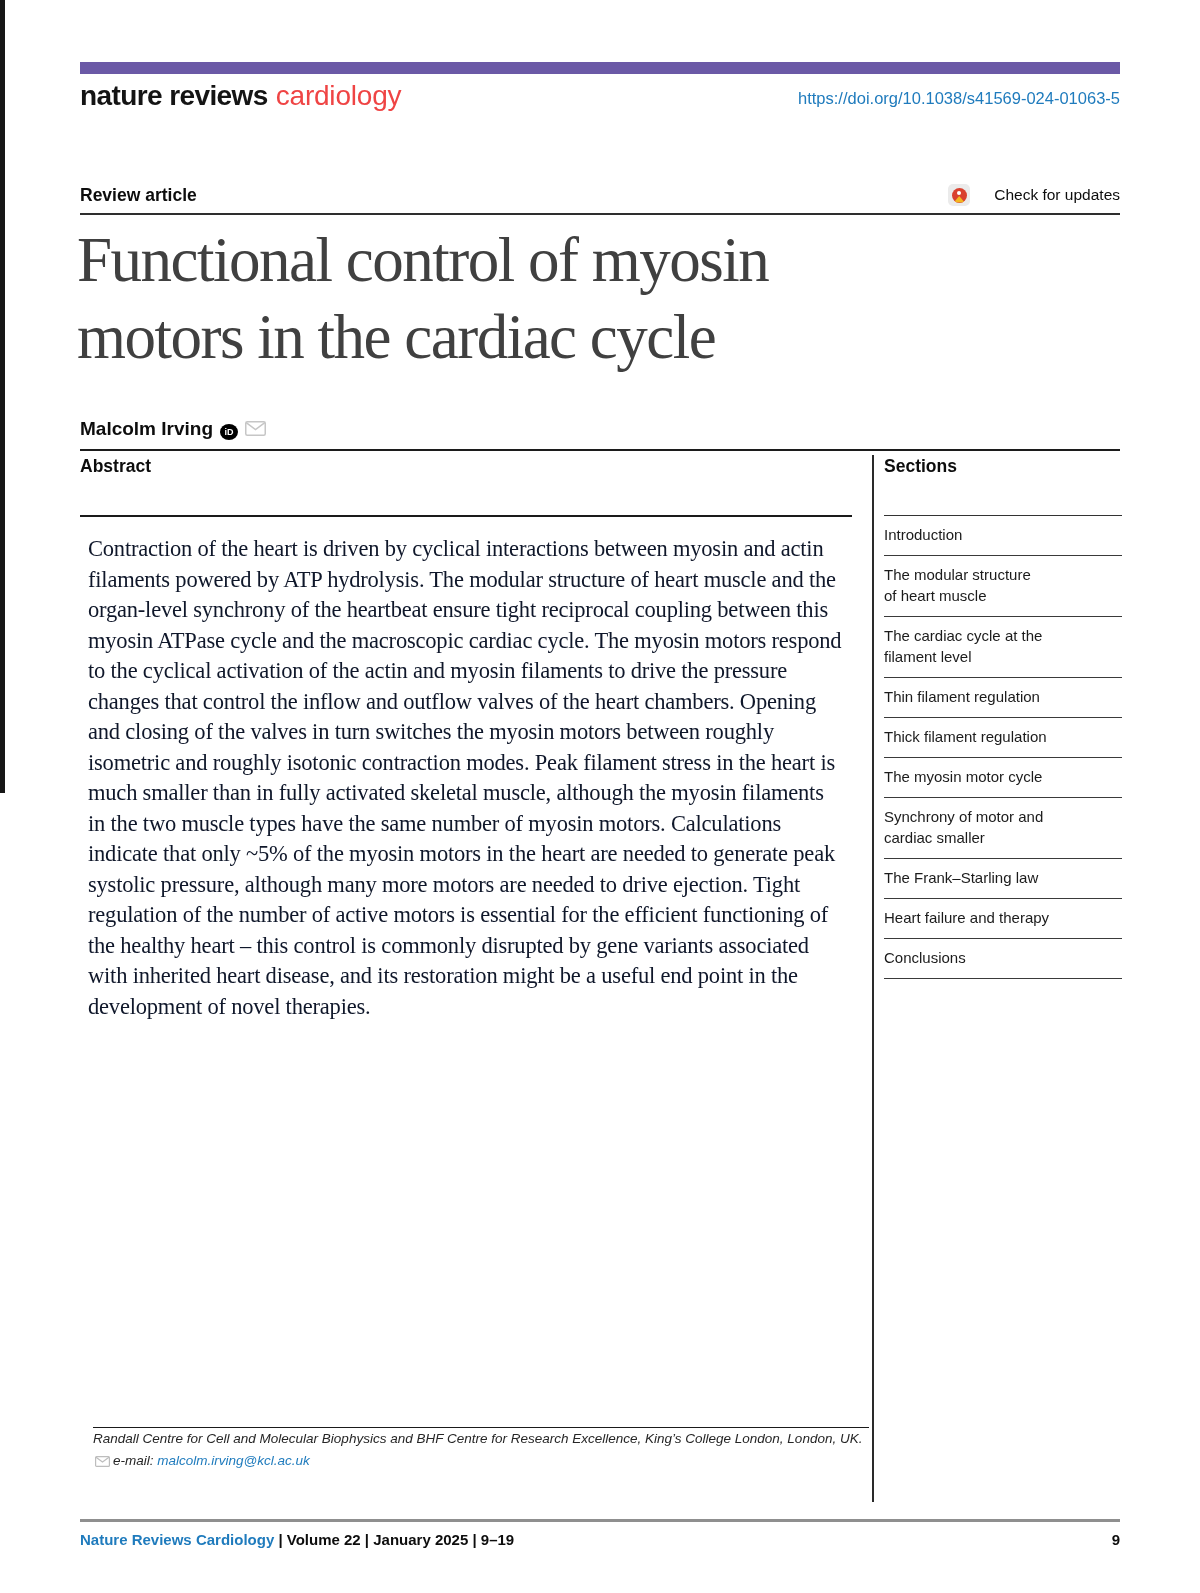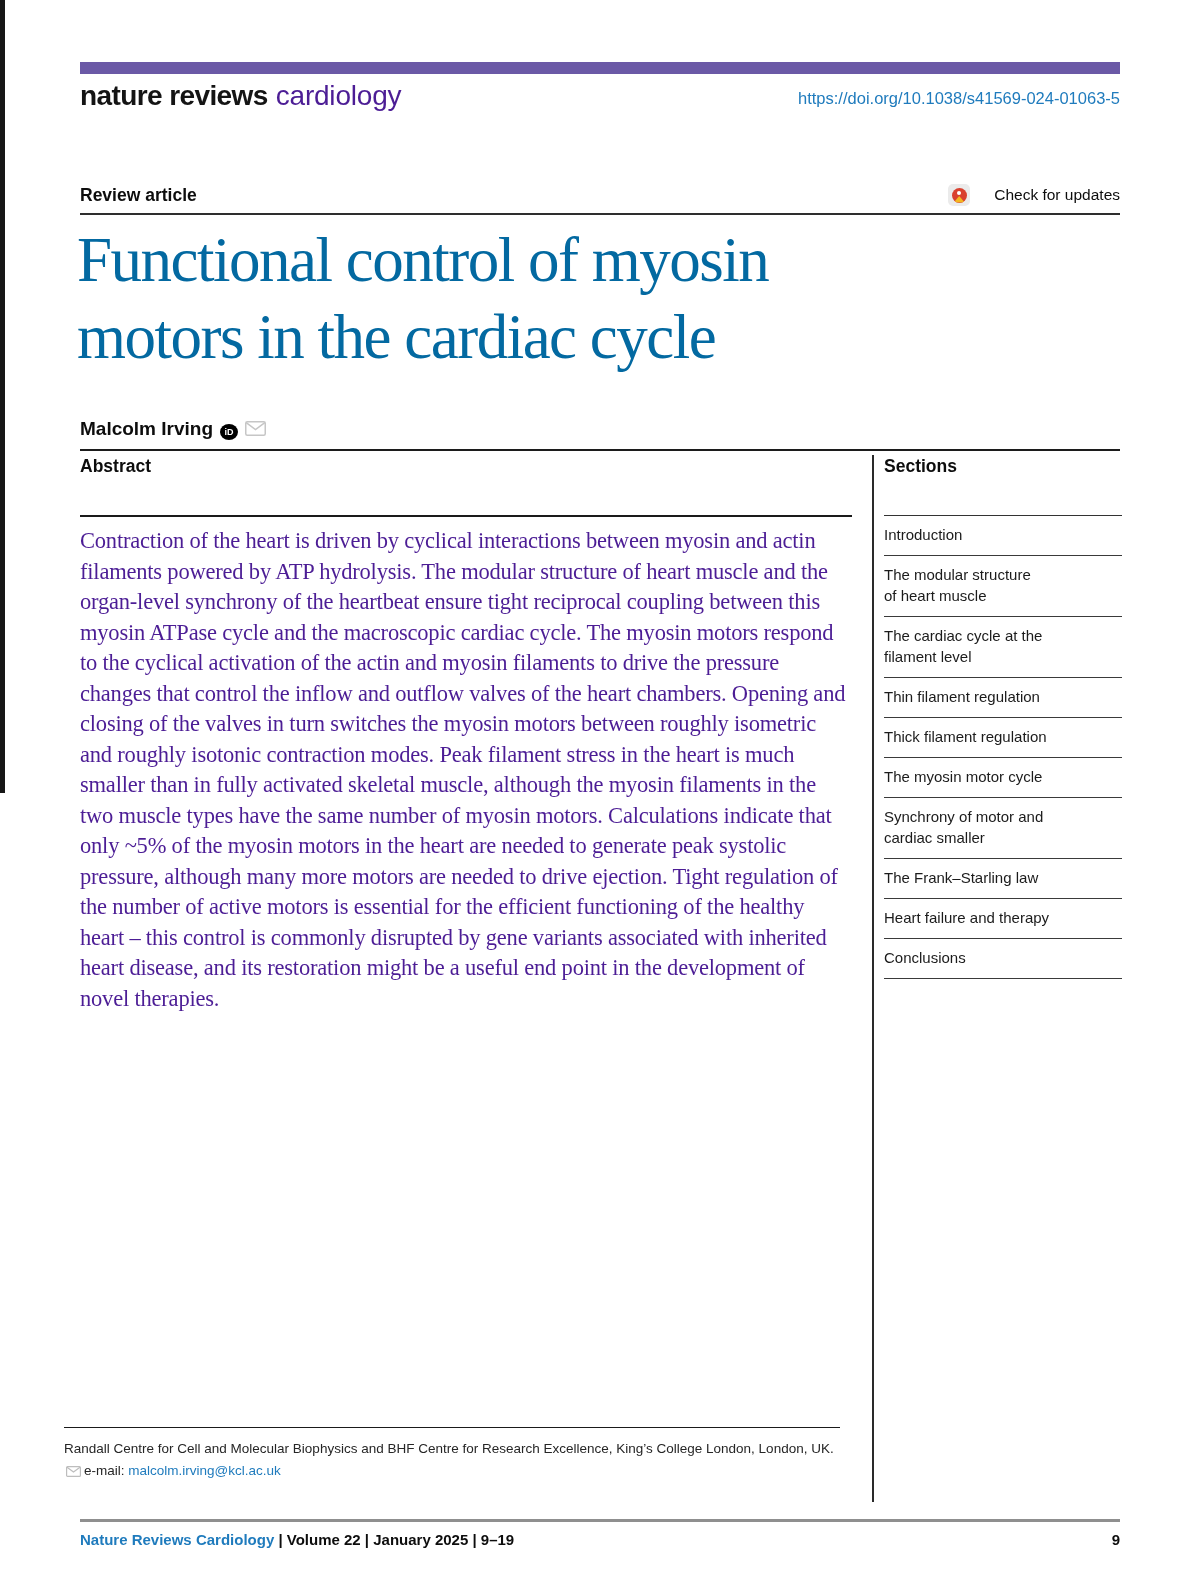--- a/index.html
+++ b/index.html
@@ -6,76 +6,76 @@
   .page{
     position:relative;width:1200px;height:1593px;background:#ffffff;
     font-family:"Liberation Sans", sans-serif;color:#111;overflow:hidden;
   }
   .edge-bar{position:absolute;left:0;top:0;width:5px;height:793px;background:#161616;}
   .accent-bar{position:absolute;left:80px;top:62px;width:1040px;height:12px;background:#6b59a6;}
 
   .masthead{position:absolute;left:80px;right:80px;top:80px;height:34px;}
   .logo{position:absolute;left:0;top:0;font-size:28px;line-height:32px;color:#141414;letter-spacing:-0.6px;}
   .logo .bold{font-weight:700;}
-  .logo .light{font-weight:400;color:#4c1d95;margin-left:8px;letter-spacing:-0.2px;}
+  .logo .light{font-weight:400;color:#ef4444;margin-left:8px;letter-spacing:-0.2px;}
   .doi{position:absolute;right:0;top:9px;font-size:16.5px;font-weight:500;color:#1f7bbd;text-decoration:none;}
 
   .kicker{position:absolute;left:80px;top:185px;font-size:17.5px;font-weight:700;color:#0d0d0d;}
   .cfu{position:absolute;right:80px;top:184px;display:flex;align-items:center;gap:24px;cursor:pointer;}
   .cfu-label{font-size:15.5px;color:#0d0d0d;}
   .cfu-icon{width:22px;height:22px;border-radius:5px;background:#ebebeb;display:flex;align-items:center;justify-content:center;}
   .cfu-circle{width:15px;height:15px;border-radius:50%;background:#d9402f;position:relative;overflow:hidden;}
   .cfu-circle::before{content:"";position:absolute;top:3px;left:5.5px;width:4px;height:4px;background:#ffffff;border-radius:50%;}
   .cfu-circle::after{content:"";position:absolute;left:2px;right:2px;bottom:0;height:6.5px;background:#f3b71f;clip-path:polygon(50% 0,100% 100%,0 100%);}
 
   .rule-kicker{position:absolute;left:80px;top:213px;width:1040px;height:2px;background:#2e2e2e;}
 
   .title{
     position:absolute;left:77px;top:222px;width:880px;margin:0;
     font-family:"Liberation Serif", serif;font-weight:400;
-    font-size:63px;line-height:77px;letter-spacing:-1.5px;color:#0369a1;
+    font-size:63px;line-height:77px;letter-spacing:-1.5px;color:#404040;
     white-space:pre-line;
   }
 
   .author-row{position:absolute;left:80px;top:418px;display:flex;align-items:flex-end;gap:7px;}
   .author-name{font-size:19px;font-weight:700;color:#0d0d0d;}
   .orcid{width:18px;height:16px;border-radius:50%;background:#000;color:#fff;
     display:flex;align-items:center;justify-content:center;font-size:9px;font-weight:700;cursor:pointer;}
   .mail-icon{display:inline-block;cursor:pointer;}
 
   .rule-author{position:absolute;left:80px;top:449px;width:1040px;height:1.5px;background:#1c1c1c;}
   .col-divider{position:absolute;left:872px;top:455px;width:1.5px;height:1047px;background:#2a2a2a;}
 
   .abstract-heading{position:absolute;left:80px;top:456px;font-size:17.5px;font-weight:700;color:#0d0d0d;}
   .sections-heading{position:absolute;left:884px;top:456px;font-size:17.5px;font-weight:700;color:#0d0d0d;}
 
   .abstract-box{
     position:absolute;left:80px;top:515px;width:772px;
     border-top:2px solid #1a1a1a;padding-top:9px;
   }
   .abstract-text{
-    margin:0;font-family:"Liberation Serif", serif;
-    font-size:22.5px;line-height:30.5px;letter-spacing:-0.2px;color:#4c1d95;
+    margin:8px;font-family:"Liberation Serif", serif;
+    font-size:22.5px;line-height:30.5px;letter-spacing:-0.2px;color:#0f172a;
   }
 
   .sections-list{
     position:absolute;left:884px;top:515px;width:238px;
     margin:0;padding:0;list-style:none;border-top:1.5px solid #333;
   }
   .sections-list li{
     border-bottom:1.3px solid #3a3a3a;padding:8px 0 10px;cursor:pointer;
   }
   .sections-list li span{
     display:block;font-size:15px;line-height:21px;font-weight:500;color:#1b1b1b;white-space:pre-line;
   }
 
   .affiliation{
-    position:absolute;left:64px;top:1427px;width:776px;
-    border-top:1.5px solid #1a1a1a;padding-top:10px;
-    font-size:13.5px;line-height:21.5px;color:#262626;
+    position:absolute;left:93px;top:1427px;width:776px;
+    border-top:1.5px solid #1a1a1a;padding-top:0;
+    font-size:13.5px;line-height:21.5px;color:#262626;font-style:italic;
   }
   .affiliation .email{color:#1f7bbd;text-decoration:none;}
   .aff-mail-icon{vertical-align:-2px;margin:0 3px 0 2px;}
 
   .footer-rule{position:absolute;left:80px;top:1519px;width:1040px;height:3px;background:#8f8f8f;}
   .footer-row{position:absolute;left:80px;right:80px;top:1531px;display:flex;justify-content:space-between;}
   .footer-left{font-size:15px;font-weight:700;color:#0d0d0d;}
   .footer-left .journal-link{color:#1f7bbd;text-decoration:none;}
   .footer-page{font-size:15px;font-weight:700;color:#0d0d0d;}
 </style>

